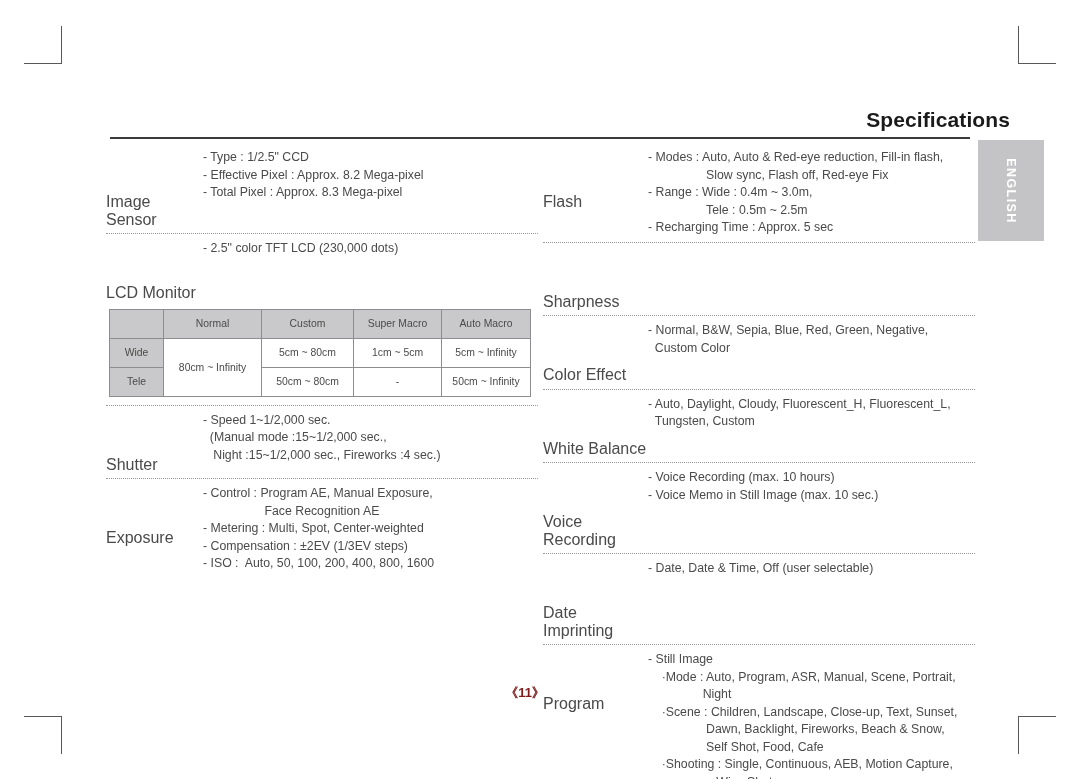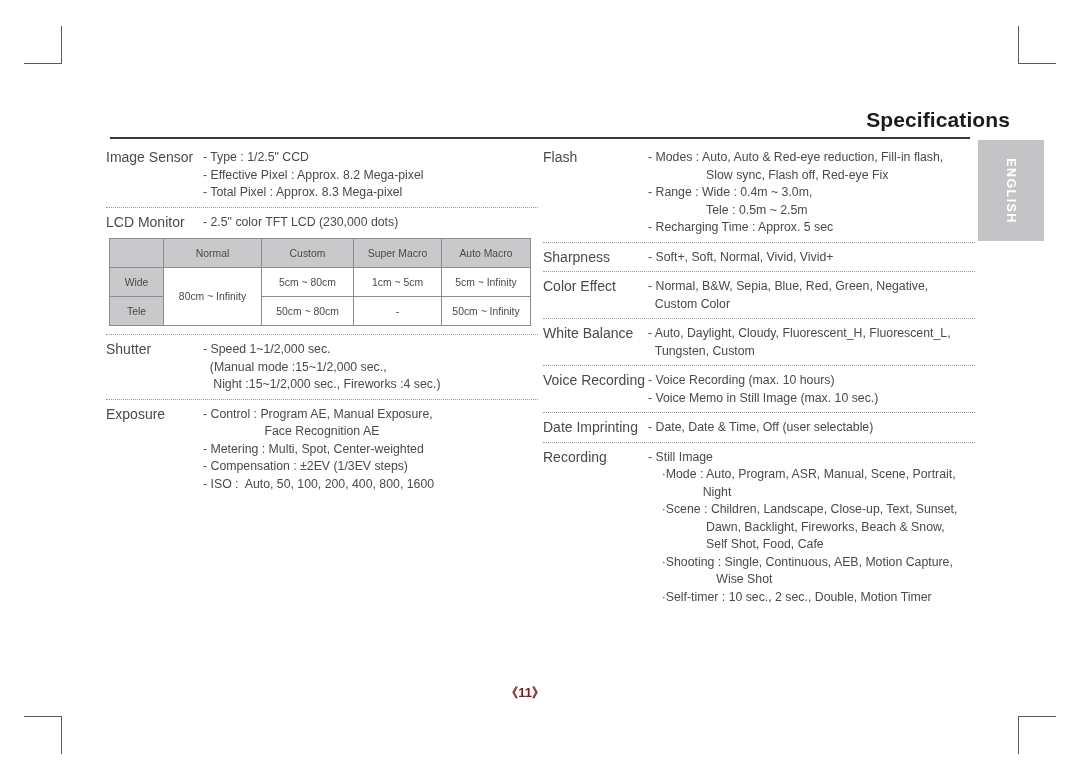--- a/index.html
+++ b/index.html
@@ -84,23 +84,24 @@
     display: flex;
     align-items: flex-start;
     padding: 6px 0 5px 0;
   }
   .spec-row.sep {
     border-top: 1px dotted #9a9a9a;
   }
   .spec-label {
     width: 97px;
     flex: 0 0 97px;
-    font-size: 14px;
+    font-size: 16px;
     line-height: 17.5px;
     color: #4a4a4a;
+    margin-top: 44px;
   }
   .col-right .spec-label {
     width: 105px;
     flex: 0 0 105px;
   }
   .spec-value {
     flex: 1 1 auto;
     font-size: 12.3px;
     line-height: 17.5px;
     color: #4a4a4a;
@@ -243,21 +244,20 @@
     <div class="spec-label">Flash</div>
     <div class="spec-value">- Modes : Auto, Auto &amp; Red-eye reduction, Fill-in flash,
                  Slow sync, Flash off, Red-eye Fix
 - Range : Wide : 0.4m ~ 3.0m,
                  Tele : 0.5m ~ 2.5m
 - Recharging Time : Approx. 5 sec</div>
   </div>
 
   <div class="spec-row sep">
     <div class="spec-label">Sharpness</div>
-    <div class="spec-value">- Soft+, Soft, Normal, Vivid, Vivid+</div>
   </div>
 
   <div class="spec-row sep">
     <div class="spec-label">Color Effect</div>
     <div class="spec-value">- Normal, B&amp;W, Sepia, Blue, Red, Green, Negative,
   Custom Color</div>
   </div>
 
   <div class="spec-row sep">
     <div class="spec-label">White Balance</div>
@@ -270,21 +270,21 @@
     <div class="spec-value">- Voice Recording (max. 10 hours)
 - Voice Memo in Still Image (max. 10 sec.)</div>
   </div>
 
   <div class="spec-row sep">
     <div class="spec-label">Date Imprinting</div>
     <div class="spec-value">- Date, Date &amp; Time, Off (user selectable)</div>
   </div>
 
   <div class="spec-row sep">
-    <div class="spec-label">Recording</div>
+    <div class="spec-label">Program</div>
     <div class="spec-value">- Still Image
     ·Mode : Auto, Program, ASR, Manual, Scene, Portrait,
                 Night
     ·Scene : Children, Landscape, Close-up, Text, Sunset,
                  Dawn, Backlight, Fireworks, Beach &amp; Snow,
                  Self Shot, Food, Cafe
     ·Shooting : Single, Continuous, AEB, Motion Capture,
                     Wise Shot
     ·Self-timer : 10 sec., 2 sec., Double, Motion Timer</div>
   </div>

